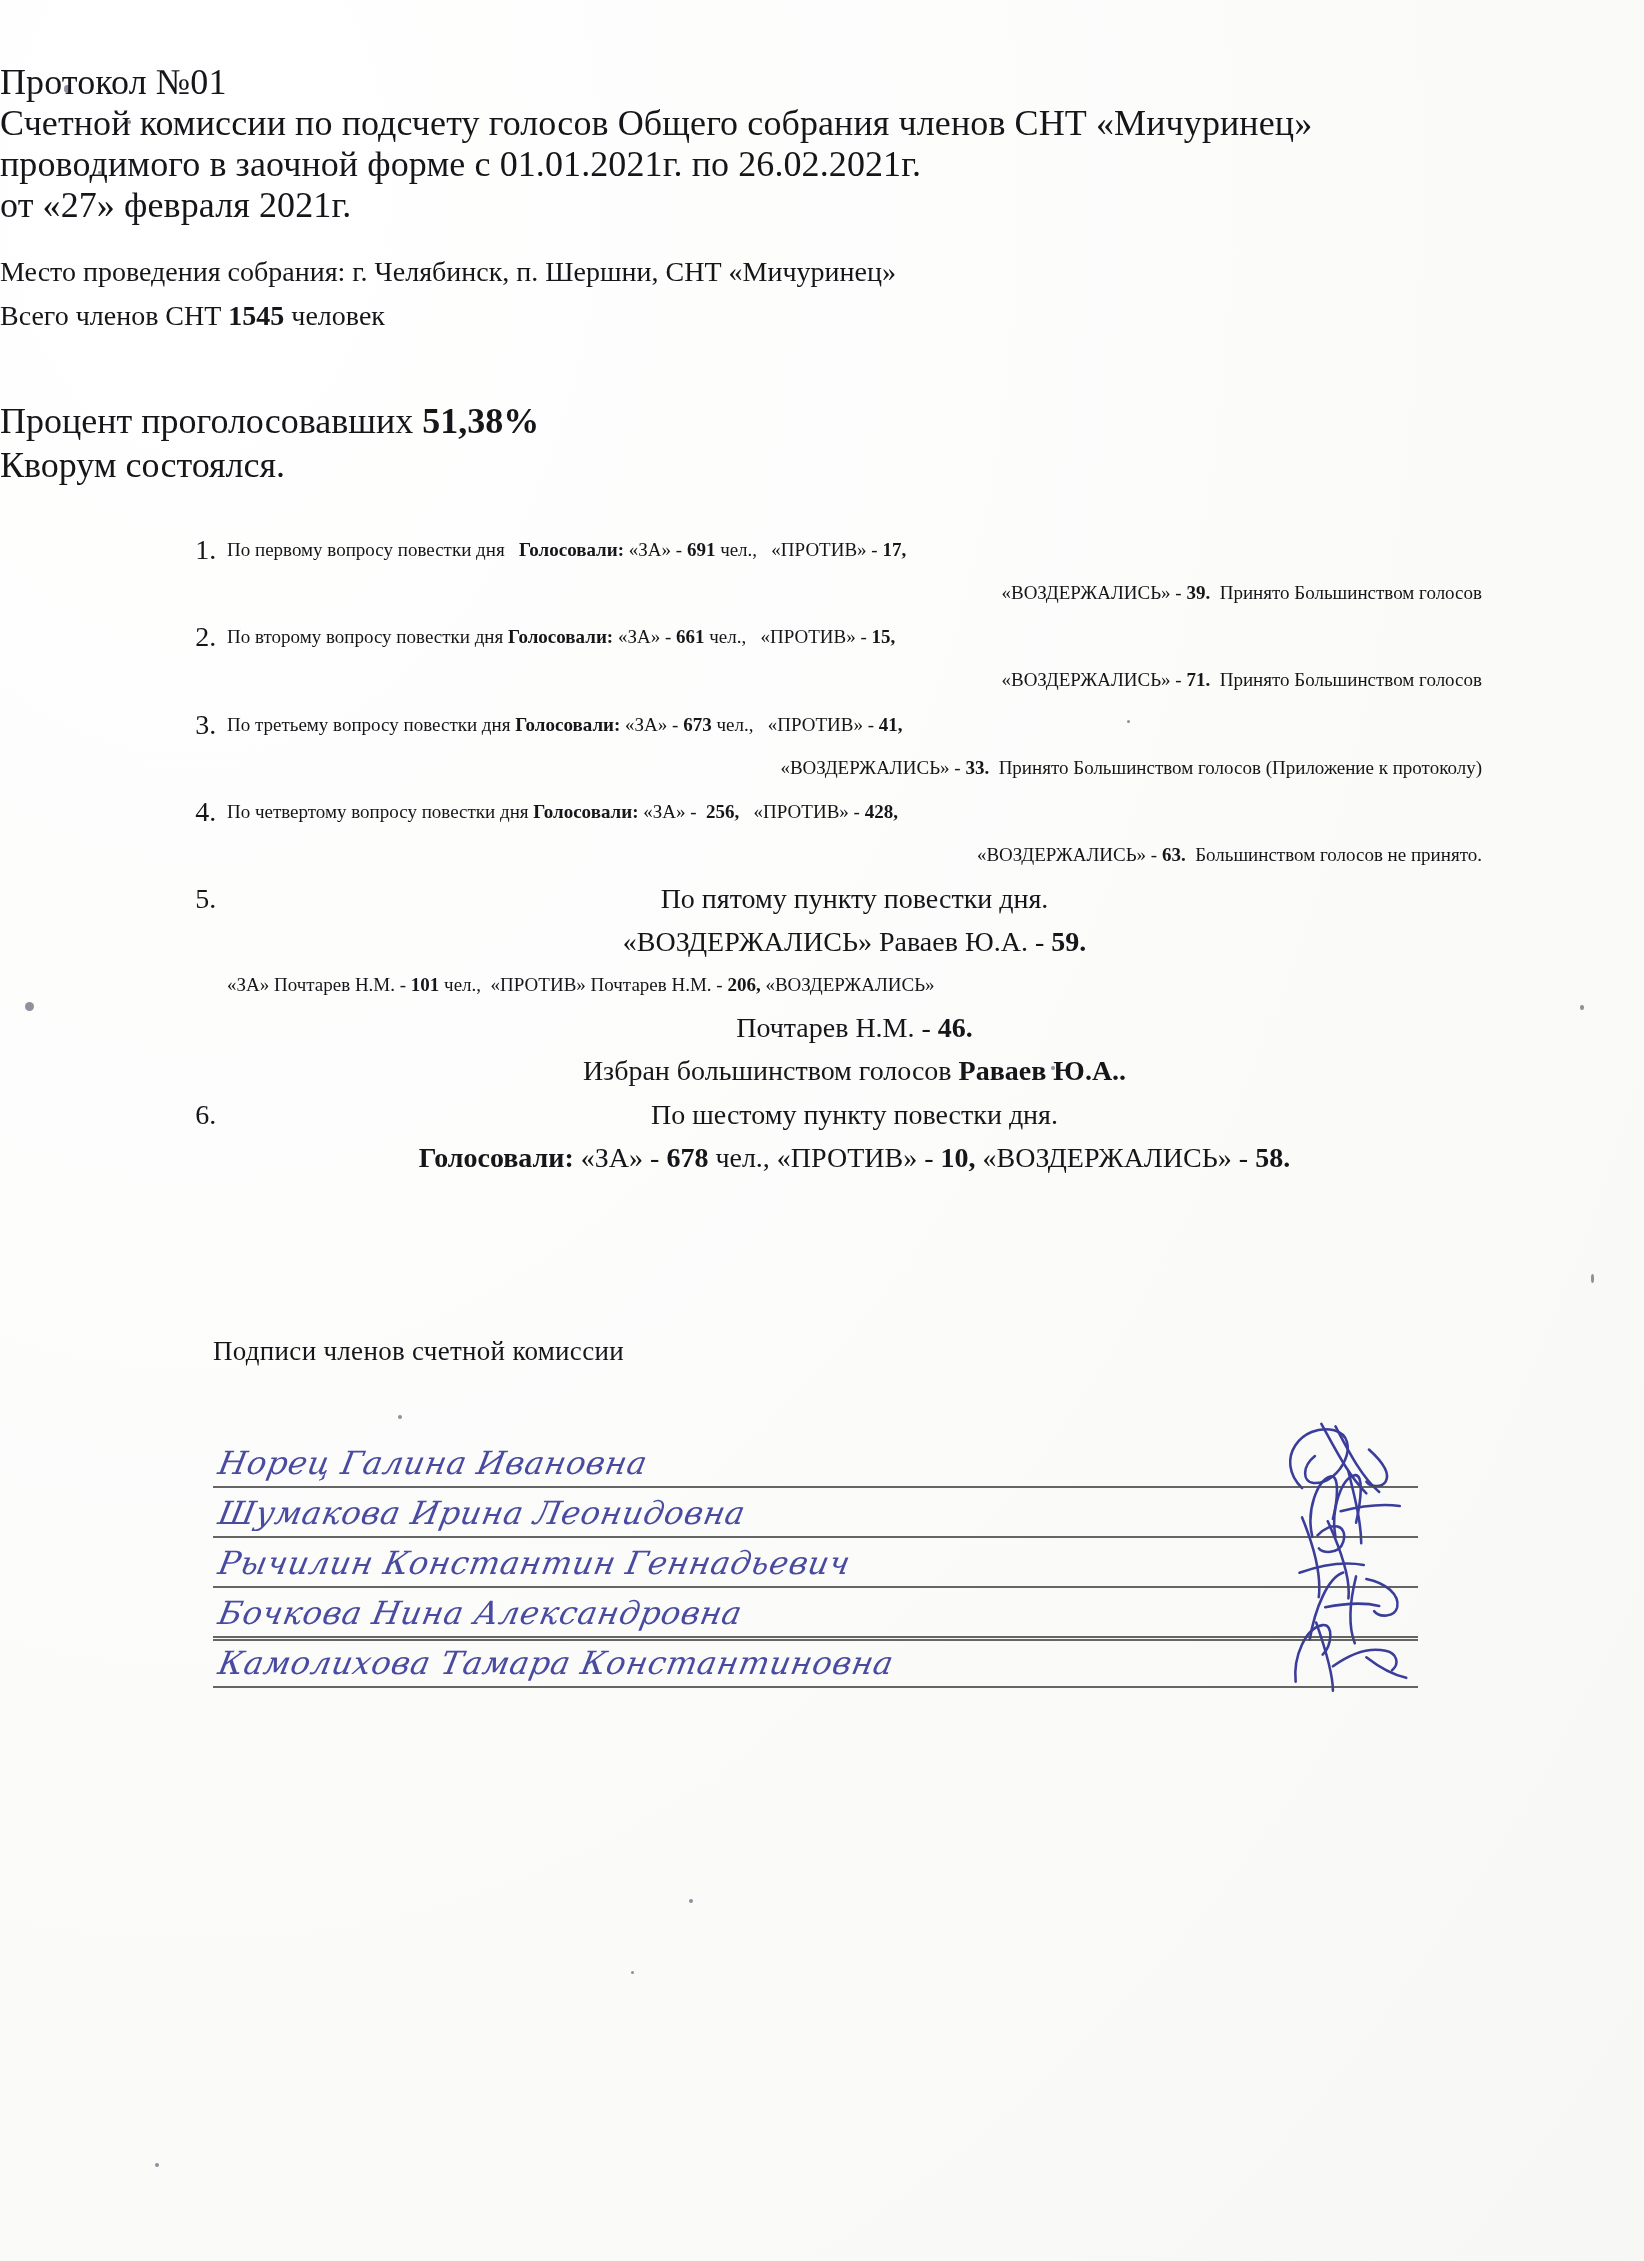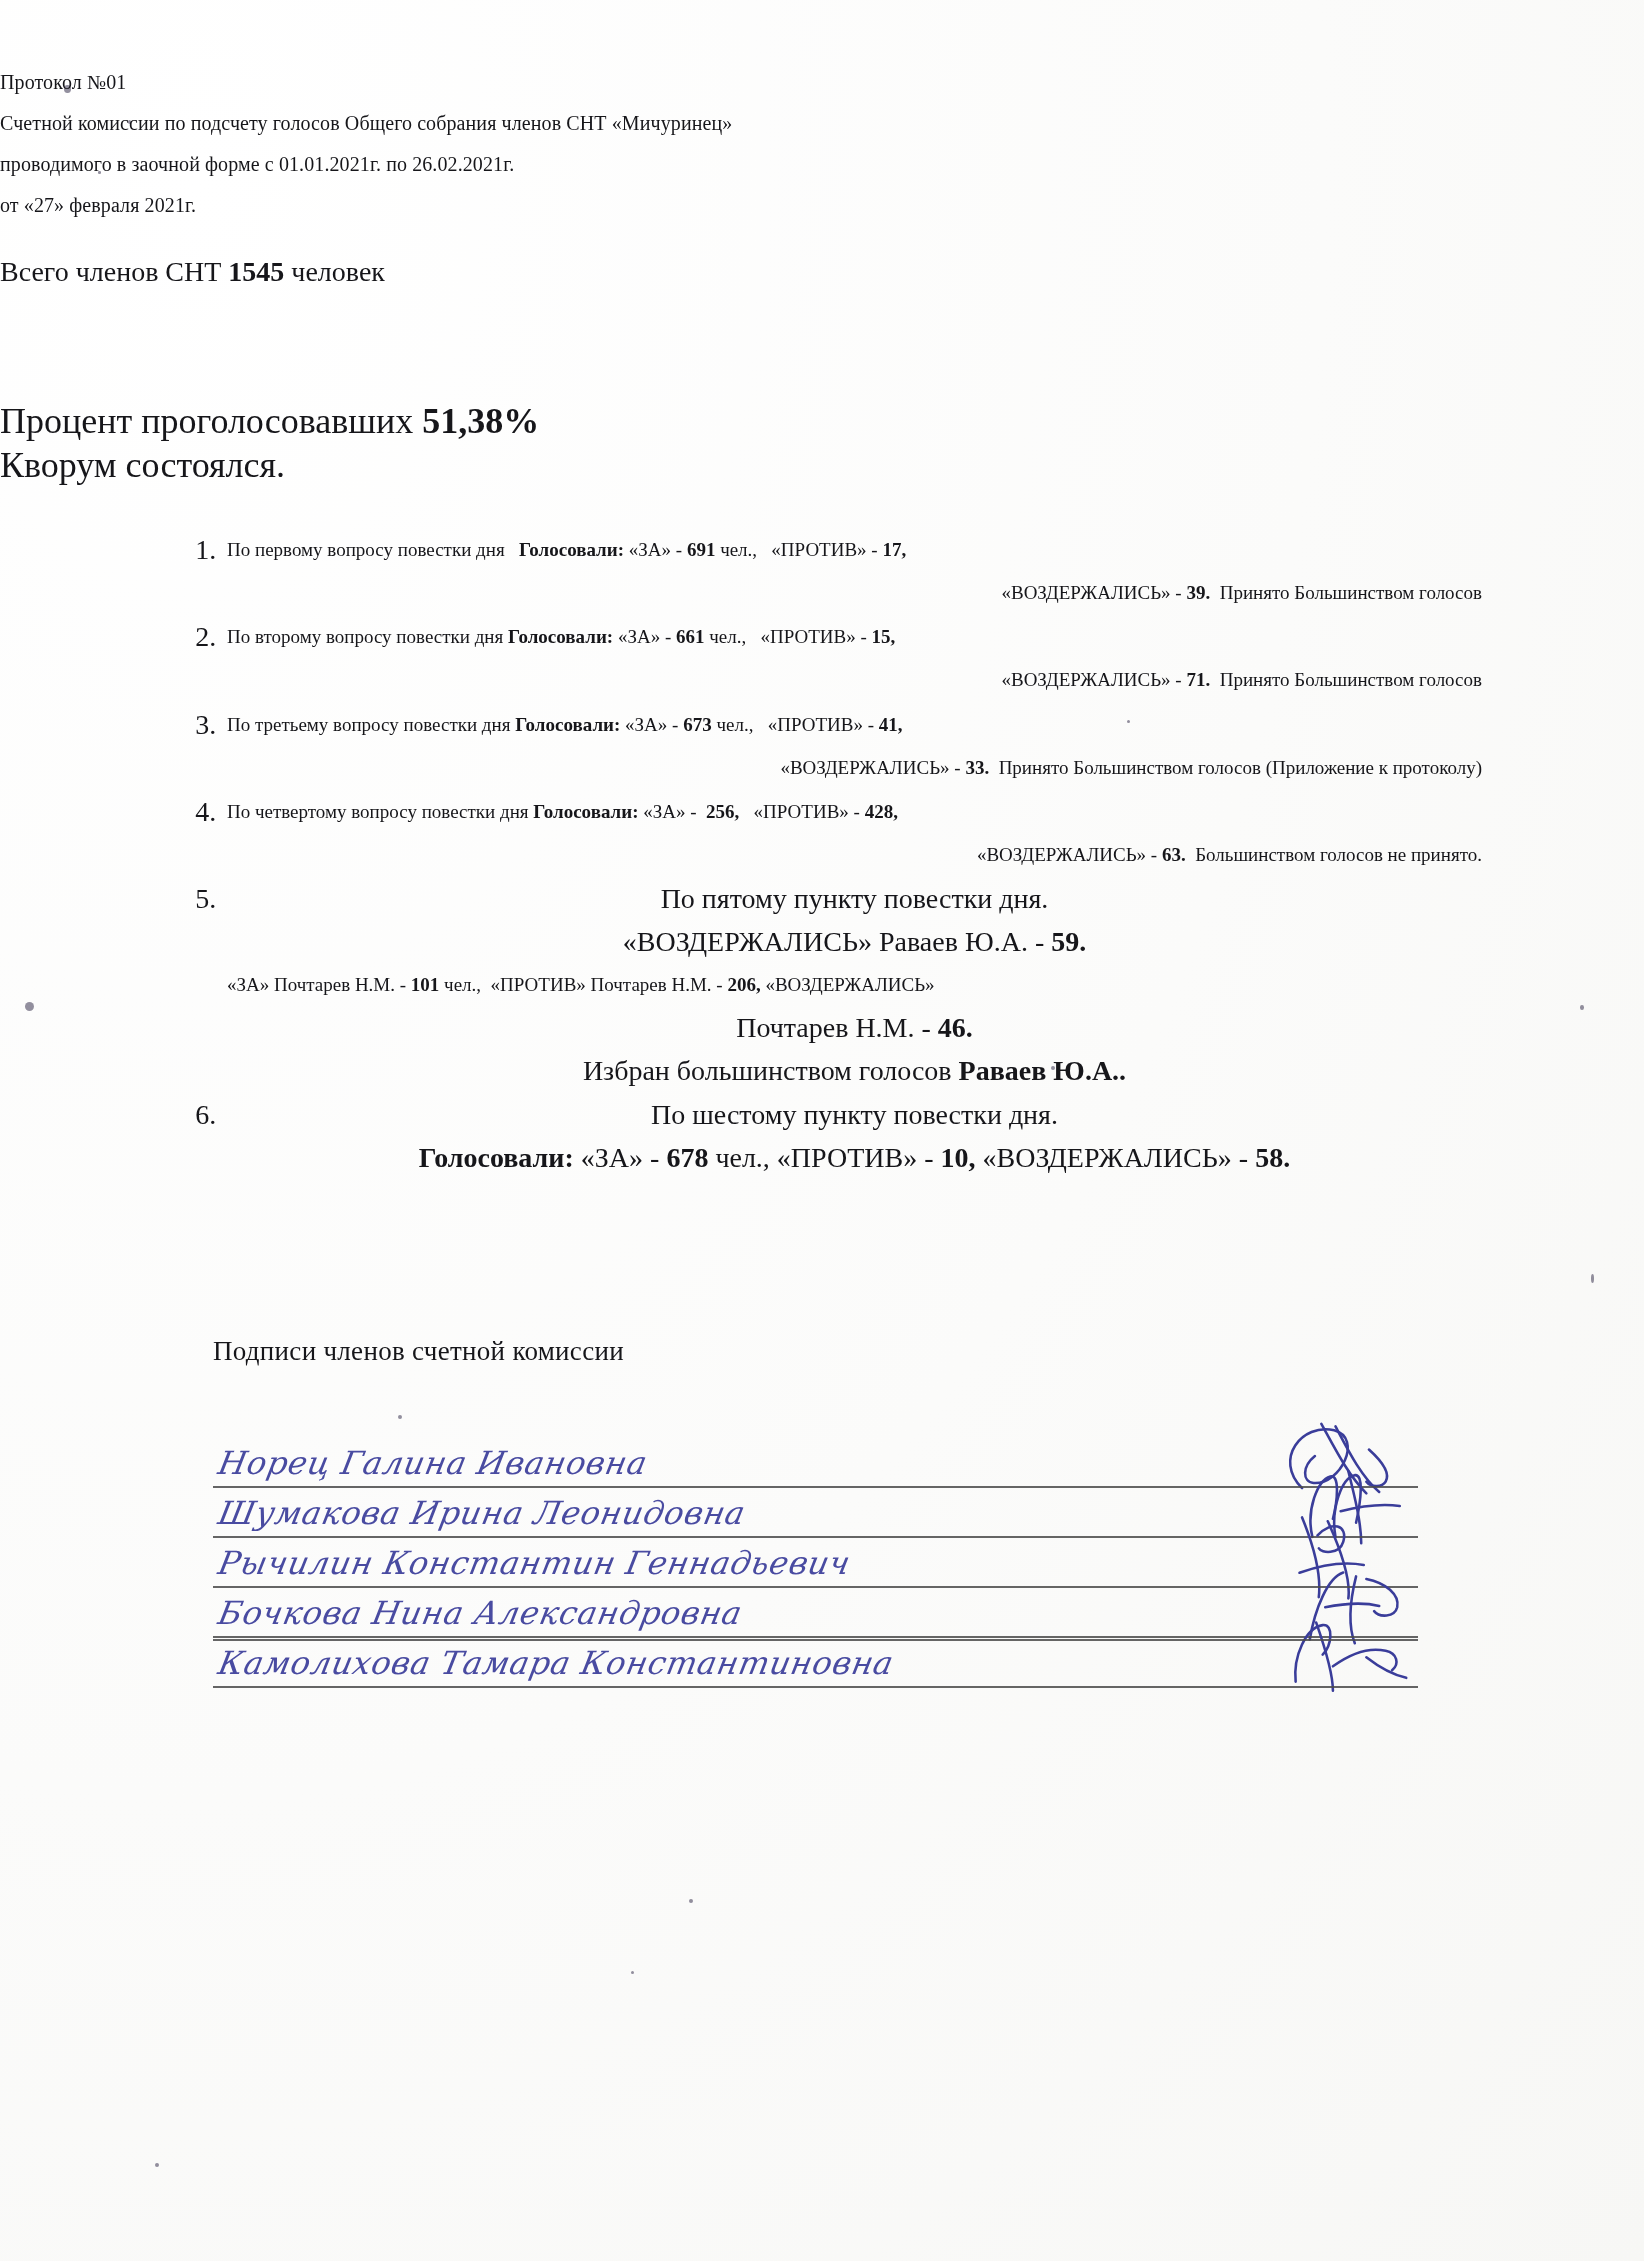--- a/index.html
+++ b/index.html
@@ -13,21 +13,21 @@
   }
   .page {
     position:absolute; inset:0;
     background:
       radial-gradient(ellipse at 12% 8%, #ffffff 0%, #fbfbfa 55%, #f7f7f5 100%);
   }
   .speck { position:absolute; background:#3a3550; border-radius:50%; opacity:.55; }
 
   
   .header { position:absolute; left:0; right:0; top:62px; text-align:center; }
-  .header .ln { font-size:20px; line-height:41px; letter-spacing:0.1px; }
+  .header .ln { font-size:36px; line-height:41px; letter-spacing:0.1px; }
 
   
   .place { position:absolute; left:0; right:200px; top:250px; text-align:right; }
   .place .ln { font-size:28px; line-height:44px; }
   .counts { position:absolute; left:0; right:200px; top:399px; text-align:right; }
   .counts .ln { font-size:36px; line-height:44px; }
   b { font-weight:bold; }
 
   
   .items { position:absolute; left:175px; right:162px; top:528px; }
@@ -80,20 +80,21 @@
   <div class="speck" style="left:1127px;top:720px;width:3.2px;height:3.2px;"></div>
 
   <div class="header">
     <div class="ln">Протокол №01</div>
     <div class="ln">Счетной комиссии по подсчету голосов Общего собрания членов СНТ «Мичуринец»</div>
     <div class="ln">проводимого в заочной форме с  01.01.2021г. по 26.02.2021г.</div>
     <div class="ln">от «27» февраля 2021г.</div>
   </div>
 
   <div class="place">
+    <div class="ln">Место проведения собрания: г. Челябинск, п. Шершни, СНТ «Мичуринец»</div>
     <div class="ln">
       <span>Всего членов СНТ </span><b>1545</b><span> человек</span>
     </div>
   </div>
 
   <div class="counts">
     <div class="ln">
       <span>Процент проголосовавших </span><b>51,38%</b>
     </div>
     <div class="ln">Кворум состоялся.</div>

